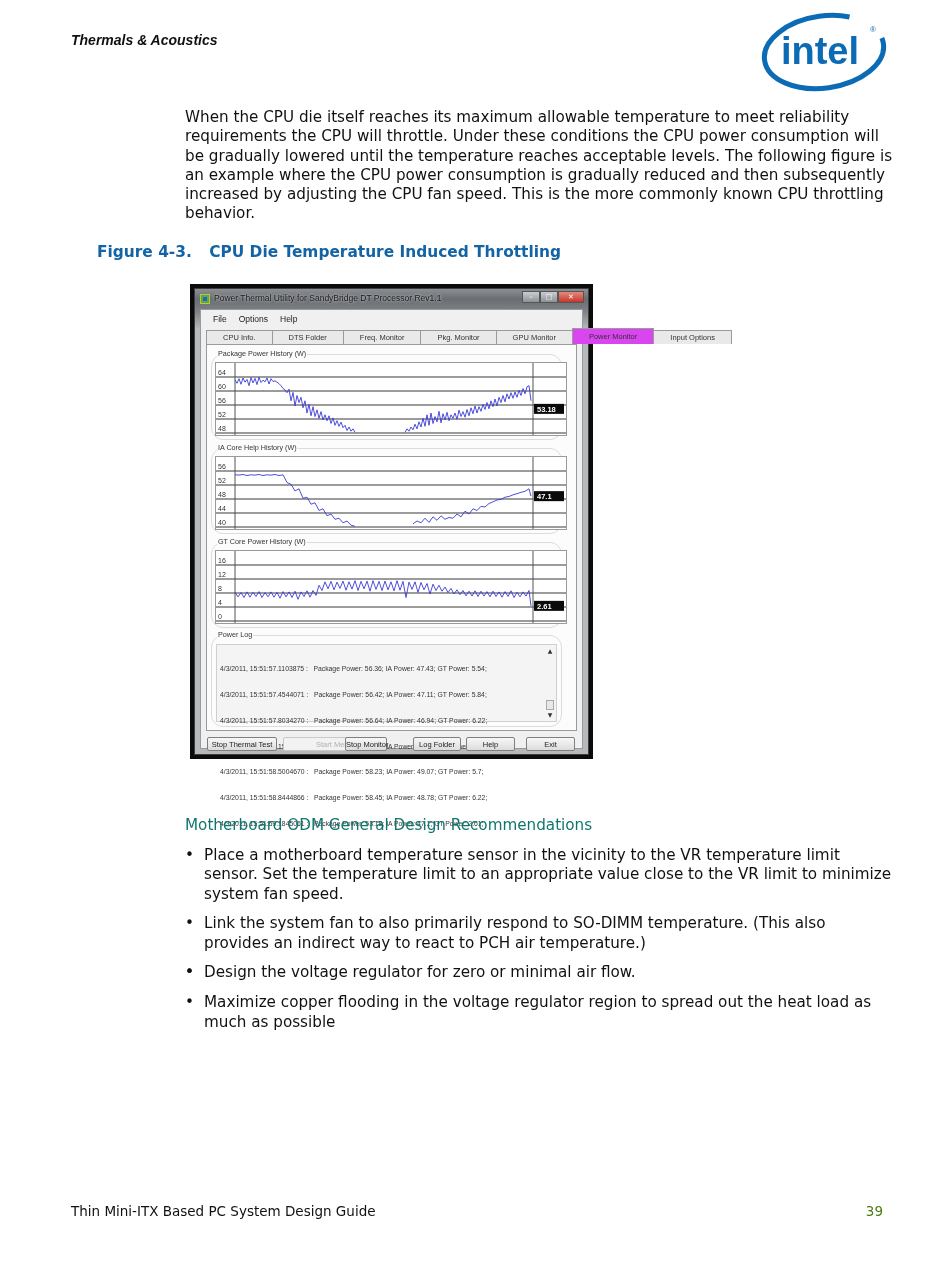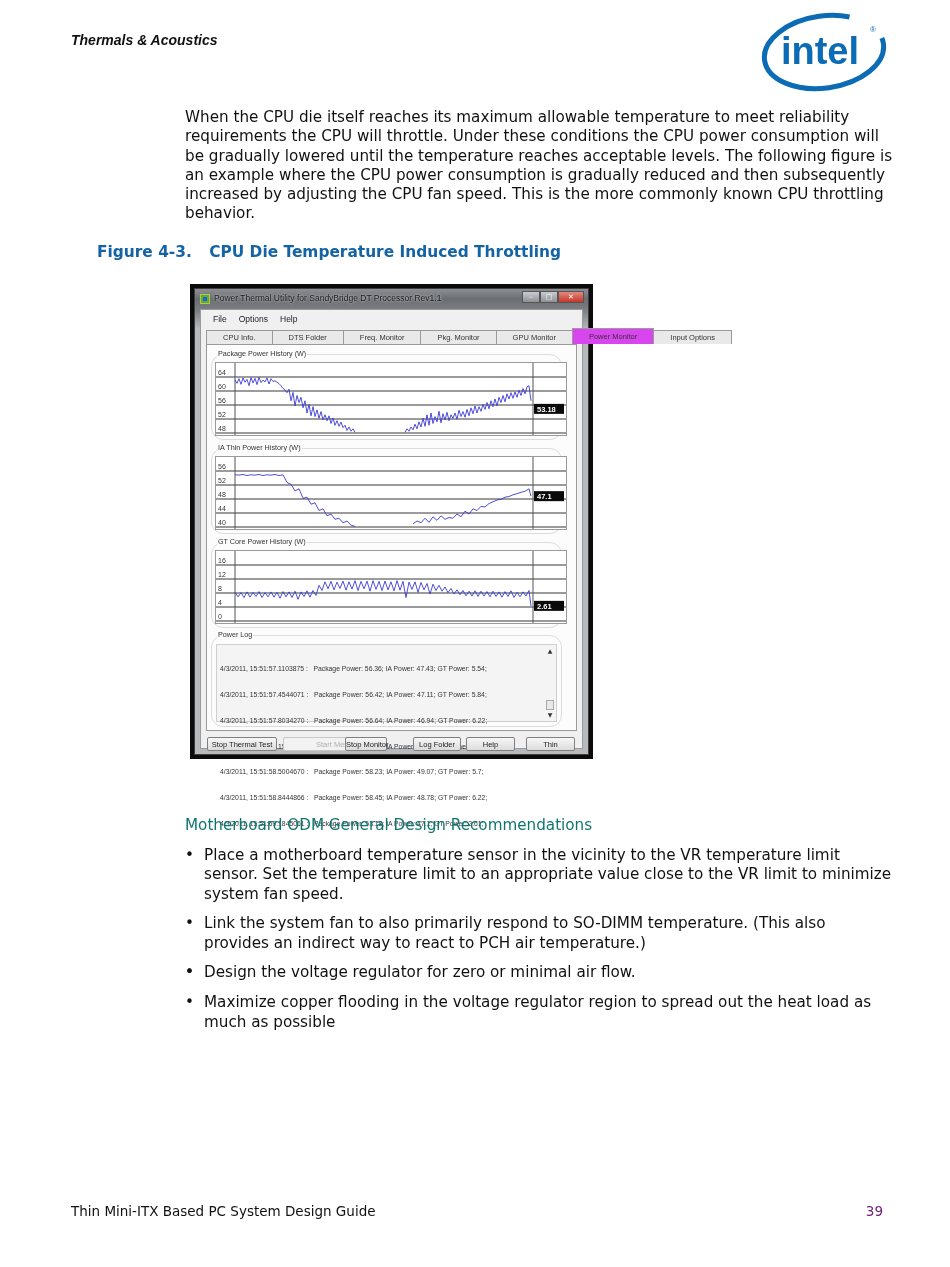--- a/index.html
+++ b/index.html
@@ -40,21 +40,21 @@
 
   .btnrow { position:absolute; left:6px; top:427px; right:6px; height:16px; display:flex; }
   .wbtn { position:absolute; top:0; height:14px; font-family:"Liberation Sans", sans-serif; font-size:7.5px; color:#222; background:linear-gradient(#f7f7f7,#dcdcdc); border:1px solid #7f7f7f; border-radius:2px; text-align:center; line-height:13px; box-sizing:border-box; white-space:nowrap; }
   .wbtn.disabled { color:#b0b0b0; border-color:#c8c8c8; background:#f2f2f2; }
 
   .sub-heading { position:absolute; left:185px; top:816px; font-size:15.2px; color:#0f766e; }
   .bullets { position:absolute; left:185px; top:846px; width:710px; margin:0; padding:0; list-style:none; }
   .bullets li { position:relative; padding-left:19px; font-size:15.2px; line-height:19.3px; margin-bottom:10.5px; color:#111; }
   .bullets li .dot { position:absolute; left:0; top:0; }
   .footer-title { position:absolute; left:71px; top:1203px; font-size:13.5px; color:#111; }
-  .footer-page { position:absolute; right:67px; top:1203px; font-size:13.5px; color:#701a75; }
+  .footer-page { position:absolute; right:67px; top:1203px; font-size:13.5px; color:#4d7c0f; }
 </style>
 </head>
 <body>
 
 <div class="hdr-section">Thermals &amp; Acoustics</div>
 <svg class="logo" viewBox="0 0 128 84">
   <ellipse cx="64" cy="44" rx="60" ry="36" fill="none" stroke="#0b6cb5" stroke-width="5" stroke-dasharray="260 40" transform="rotate(-8 64 44)"></ellipse>
   <text x="60" y="56" text-anchor="middle" font-family="Liberation Sans, sans-serif" font-weight="bold" font-size="38" fill="#0b6cb5">intel</text>
   <text x="110" y="24" font-family="Liberation Sans, sans-serif" font-size="8" fill="#0b6cb5">®</text>
 </svg>
@@ -112,21 +112,21 @@
               <text x="3" y="69" font-size="7" fill="#333" font-family="Liberation Sans, sans-serif">48</text>
               <line x1="20" x2="20" y1="1" y2="73" stroke="#555" stroke-width="1"></line>
               <line x1="318" x2="318" y1="1" y2="73" stroke="#555" stroke-width="1"></line>
               <polyline points="20.0,17.8 22.0,21.3 24.0,16.7 26.0,22.3 28.0,16.0 30.0,20.2 32.0,17.4 34.0,23.7 36.0,15.6 38.0,20.9 40.0,16.4 42.0,22.6 44.0,15.3 46.0,20.5 48.0,18.1 50.0,19.9 52.0,16.0 54.0,22.0 56.0,16.7 58.0,19.5 60.0,18.8 62.0,20.2 64.0,21.6 66.0,23.7 68.0,26.5 70.0,27.9 72.0,30.7 74.0,27.2 76.0,38.8 78.0,30.4 80.0,44.0 82.0,33.5 84.0,40.5 86.0,35.3 88.0,45.8 90.0,38.8 92.0,51.0 94.0,42.3 96.0,53.8 98.0,44.7 100.0,54.5 102.0,47.9 104.0,56.3 106.0,49.6 108.0,58.0 110.0,52.8 112.0,58.7 114.0,53.8 116.0,61.5 118.0,55.9 120.0,63.3 122.0,58.7 124.0,64.3 126.0,60.1 128.0,65.7 130.0,63.3 132.0,68.5 134.0,65.0 136.0,69.2 138.0,66.8 140.0,70.3" fill="none" stroke="#3a3ad8" stroke-width="0.9"></polyline>
               <polyline points="190.0,70.3 192.0,66.8 194.0,69.2 196.0,65.0 198.0,67.8 200.0,62.2 202.0,66.8 204.0,59.8 206.0,65.0 208.0,56.3 210.0,64.3 212.0,52.8 214.0,63.3 216.0,51.0 218.0,61.5 220.0,54.5 222.0,59.8 224.0,49.3 226.0,60.8 228.0,51.7 230.0,58.0 232.0,50.3 234.0,58.7 236.0,52.8 238.0,56.3 240.0,51.0 242.0,57.3 244.0,48.2 246.0,54.5 248.0,49.6 250.0,55.2 252.0,47.5 254.0,53.8 256.0,45.8 258.0,51.7 260.0,44.0 262.0,51.0 264.0,44.7 266.0,49.3 268.0,42.3 270.0,47.5 272.0,40.5 274.0,46.8 276.0,38.8 278.0,44.7 280.0,37.0 282.0,44.0 284.0,35.3 286.0,40.5 288.0,33.5 290.0,39.8 292.0,31.8 294.0,37.0 296.0,30.7 298.0,36.3 300.0,30.0 302.0,35.3 304.0,28.3 306.0,33.5 308.0,26.5 310.0,31.8 312.0,24.8 314.0,23.7 316.0,38.8" fill="none" stroke="#3a3ad8" stroke-width="0.9"></polyline>
               <rect x="319" y="41.870000000000005" width="30" height="10" fill="#0a0a0a"></rect>
               <text x="322" y="49.870000000000005" font-size="7.5" font-weight="bold" fill="#ffffff" font-family="Liberation Sans, sans-serif">53.18</text>
             </svg>
         </div>
         <div class="group" style="top:103px;height:84px;">
-          <div class="group-title">IA Thin Power History (W)</div>
+          <div class="group-title">IA Core Help History (W)</div>
           <svg class="chart-svg" id="chart1" width="352" height="74">
               <rect x="0.5" y="0.5" width="351" height="73" fill="#ffffff" stroke="#9a9a9a"></rect>
               <line x1="1" x2="351" y1="15" y2="15" stroke="#7a7a7a" stroke-width="1.6"></line>
               <text x="3" y="13" font-size="7" fill="#333" font-family="Liberation Sans, sans-serif">56</text>
               <line x1="1" x2="351" y1="29" y2="29" stroke="#7a7a7a" stroke-width="1.6"></line>
               <text x="3" y="27" font-size="7" fill="#333" font-family="Liberation Sans, sans-serif">52</text>
               <line x1="1" x2="351" y1="43" y2="43" stroke="#7a7a7a" stroke-width="1.6"></line>
               <text x="3" y="41" font-size="7" fill="#333" font-family="Liberation Sans, sans-serif">48</text>
               <line x1="1" x2="351" y1="57" y2="57" stroke="#7a7a7a" stroke-width="1.6"></line>
               <text x="3" y="55" font-size="7" fill="#333" font-family="Liberation Sans, sans-serif">44</text>
@@ -181,21 +181,21 @@
           </div>
         </div>
       </div>
 
       <div class="btnrow">
         <div class="wbtn" style="left:0;width:70px;">Stop Thermal Test</div>
         <div class="wbtn disabled" style="left:76px;width:68px;padding-left:32px;">Start Memory Test</div>
         <div class="wbtn" style="left:138px;width:42px;">Stop Monitor</div>
         <div class="wbtn" style="left:206px;width:48px;">Log Folder</div>
         <div class="wbtn" style="left:259px;width:49px;">Help</div>
-        <div class="wbtn" style="left:319px;width:49px;">Thin</div>
+        <div class="wbtn" style="left:319px;width:49px;">Exit</div>
       </div>
     </div>
   </div>
 </div>
 
 <div class="sub-heading">Motherboard ODM General Design Recommendations</div>
 <ul class="bullets">
   <li><span class="dot">•</span><span>Place a motherboard temperature sensor in the vicinity to the VR temperature limit sensor.  Set the temperature limit to an appropriate value close to the VR limit to minimize system fan speed.</span></li>
   <li><span class="dot">•</span><span>Link the system fan to also primarily respond to SO-DIMM temperature. (This also provides an indirect way to react to PCH air temperature.)</span></li>
   <li><span class="dot">•</span></li>

